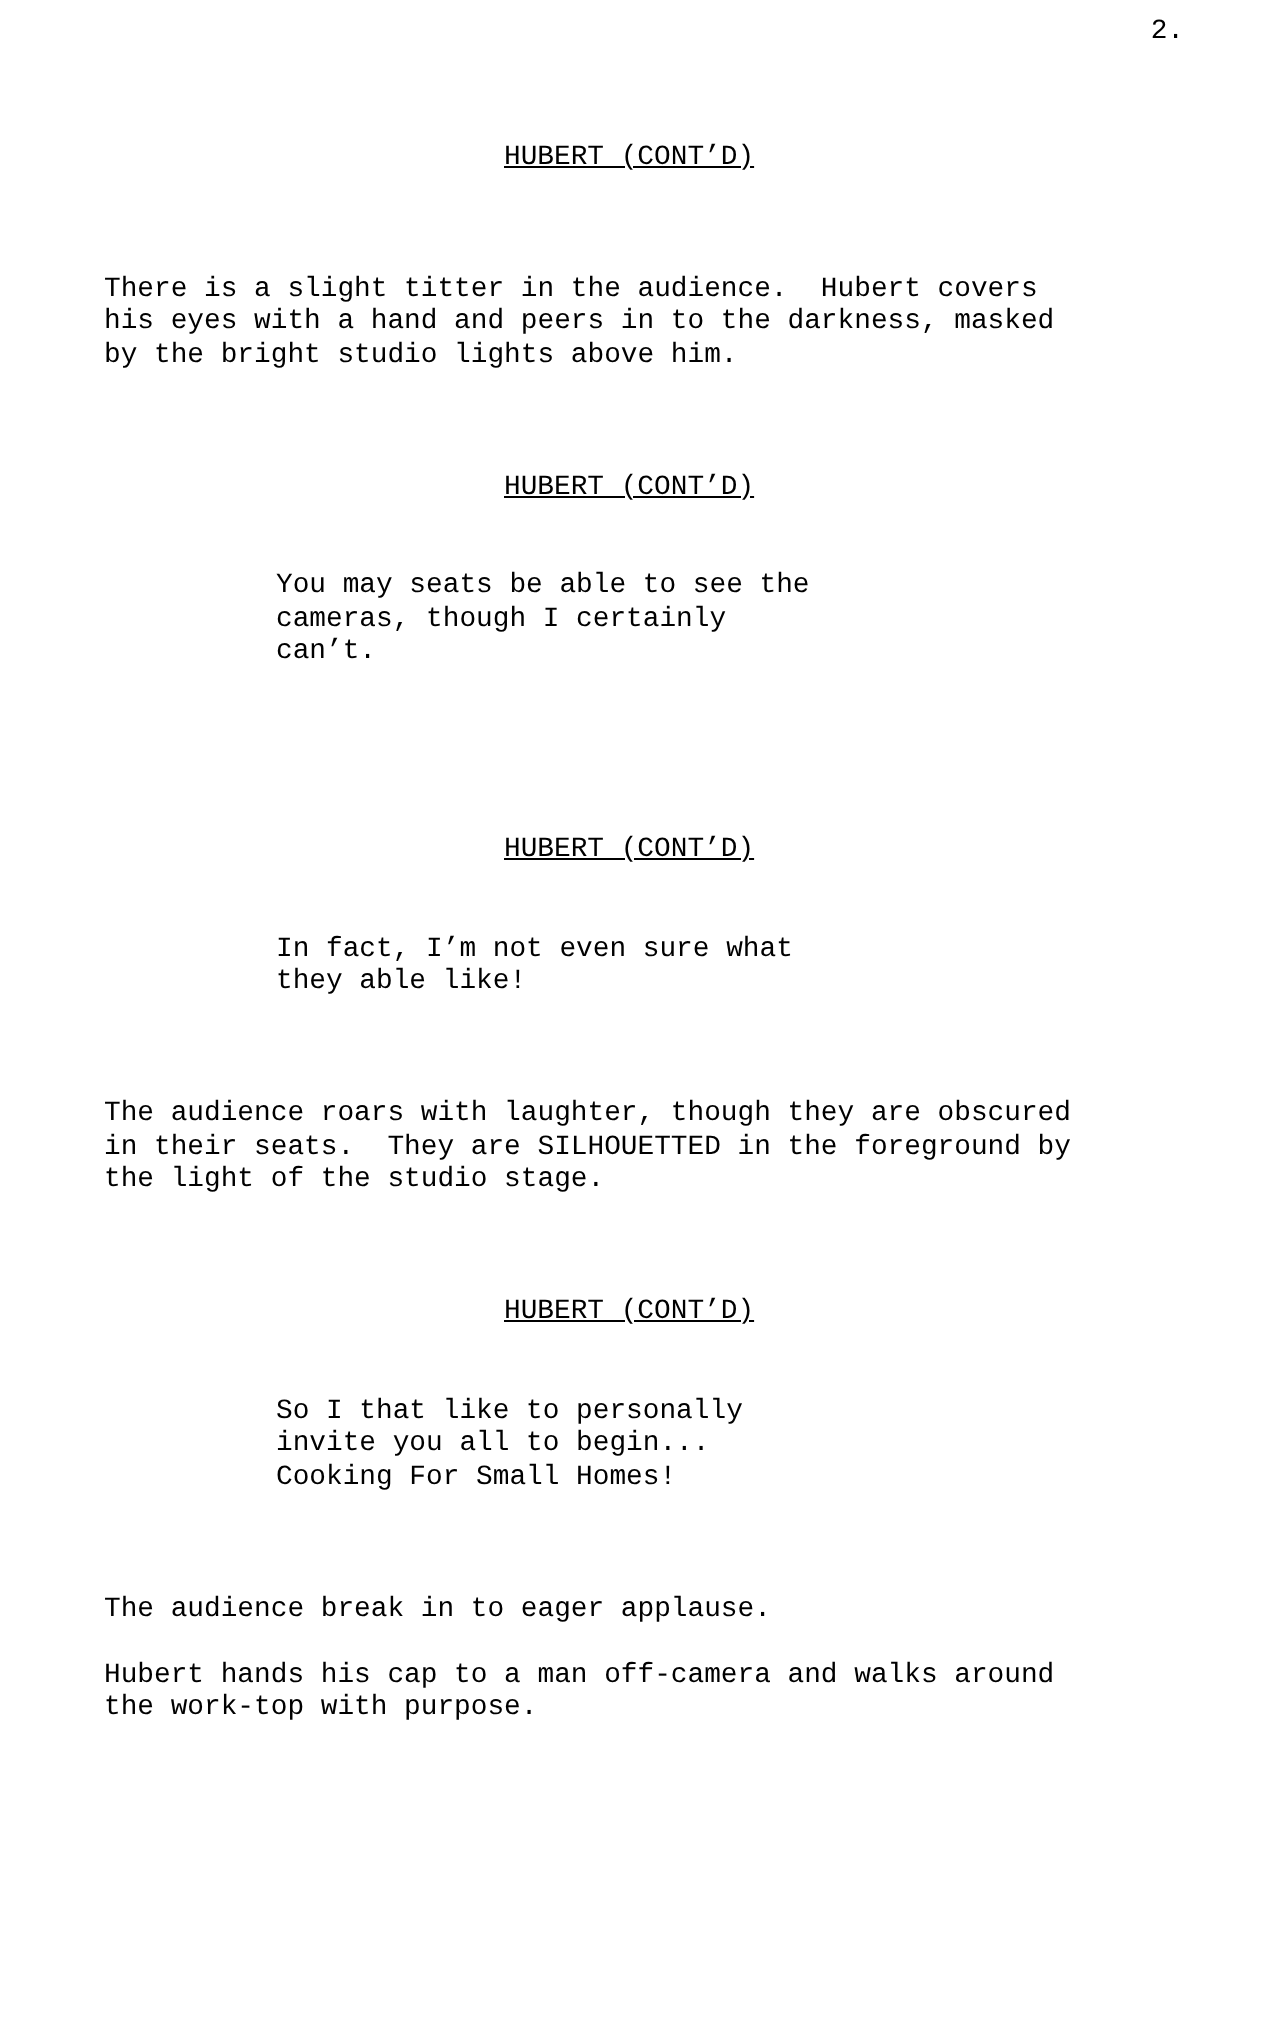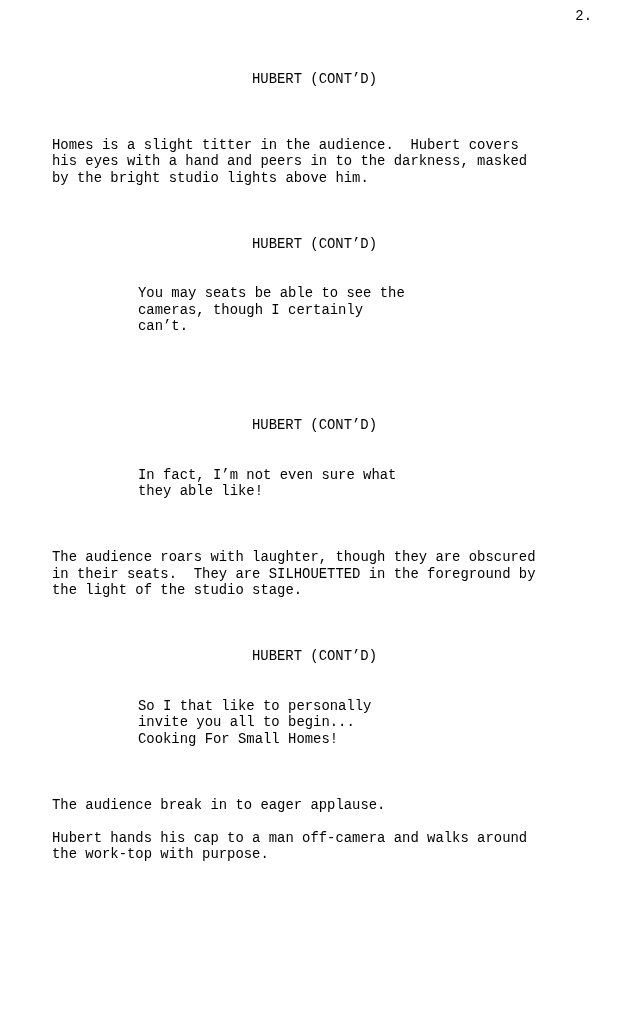--- a/index.html
+++ b/index.html
@@ -36,34 +36,35 @@
     margin-top: 13px;
   }
   .action {
     margin-left: 52px;
   }
   .dialogue {
     margin-left: 138px;
   }
   .dialogue .character {
     margin-left: 114px;
+    text-decoration: underline;
   }
 </style>
 </head>
 <body>
 
 <div class="page">
 
   <div class="page-number">2.</div>
 
   <div class="block dialogue first">
     <div class="character">HUBERT (CONT’D)</div>
   </div>
 
-  <div class="block action">Homes is a slight titter in the audience.  Hubert covers
+  <div class="block action">There is a slight titter in the audience.  Hubert covers
 his eyes with a hand and peers in to the darkness, masked
 by the bright studio lights above him.</div>
 
   <div class="block dialogue">
     <div class="character">HUBERT (CONT’D)</div>
     <div class="lines">You may seats be able to see the
 cameras, though I certainly
 can’t.</div>
   </div>
 

